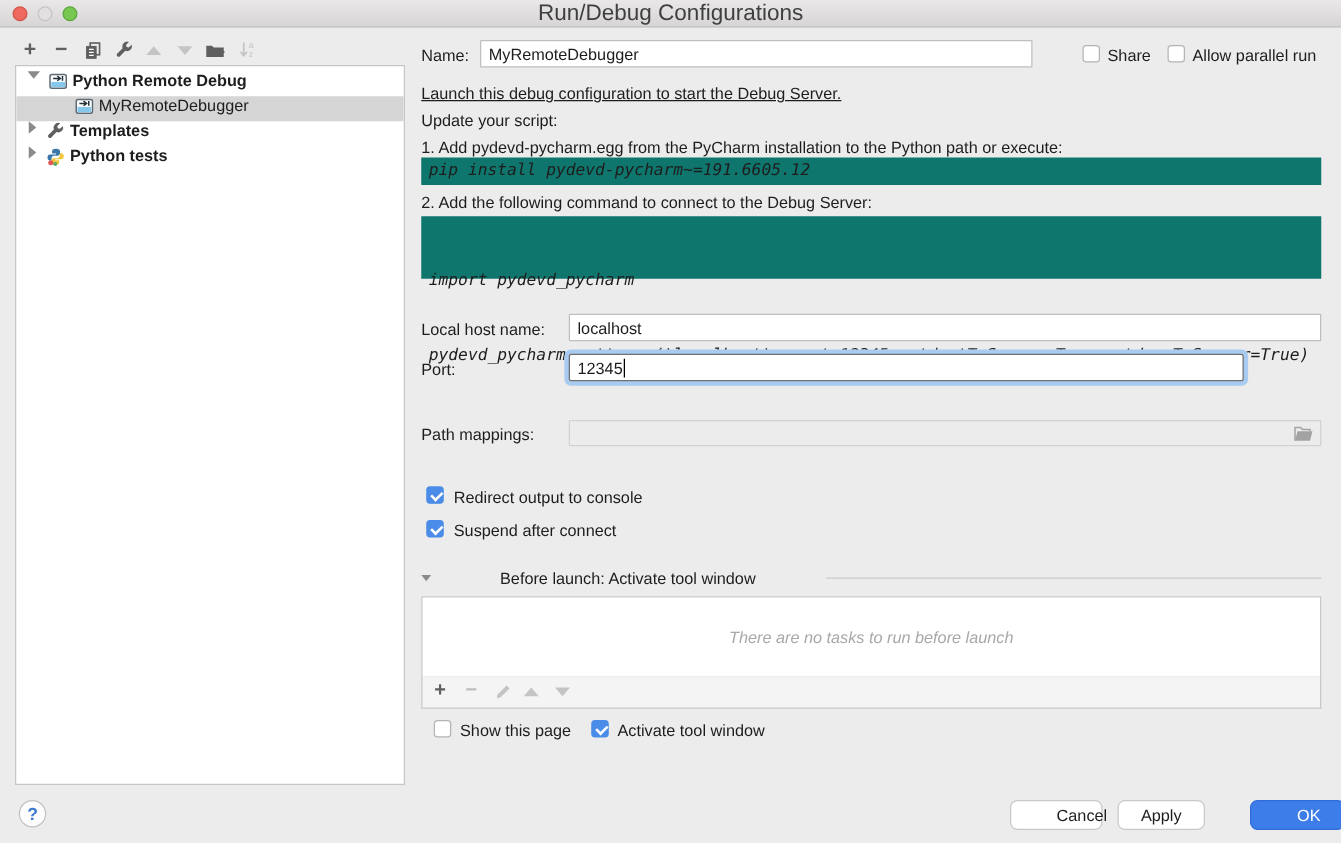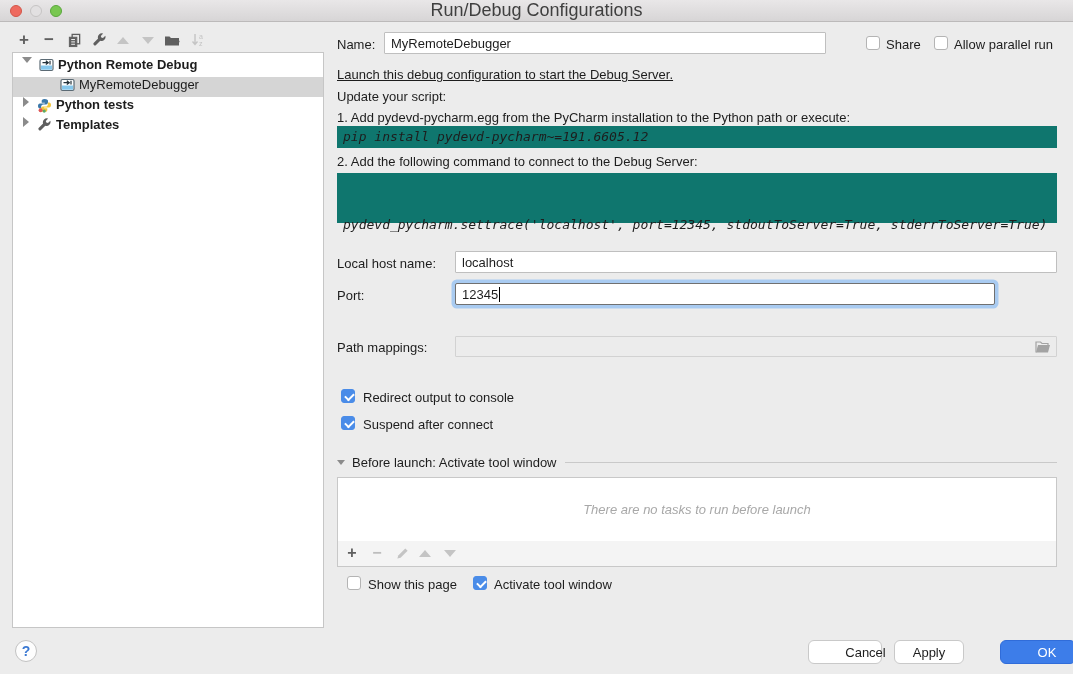--- a/index.html
+++ b/index.html
@@ -63,21 +63,21 @@
   .cb.checked { background:#4a8ce8; border-color:#4a8ce8; }
   .cb.checked::after {
     content:""; position:absolute; left:3px; top:3px; width:7px; height:4px;
     border-left:2px solid #fff; border-bottom:2px solid #fff; transform:rotate(-45deg);
   }
   .cb-label { position:absolute; font-size:13px; color:#1d1d1d; white-space:nowrap; }
 
   .para { position:absolute; font-size:13px; color:#1d1d1d; white-space:nowrap; }
 
   
-  .bl-header { position:absolute; left:337px; top:454px; width:720px; height:16px; display:flex; align-items:center; }
+  .bl-header { position:absolute; left:337px; top:454px; width:720px; height:16px; display:flex; align-items:center;gap:48px; }
   .bl-header .small-caret { width:0; height:0; border-left:4px solid transparent; border-right:4px solid transparent; border-top:5px solid #8b8b8b; margin-right:7px; }
   .bl-header .rule { flex:1; border-top:1px solid #c9c9c9; margin-left:8px; }
   .tasks-box {
     position:absolute; left:337px; top:477px; width:720px; height:65px;
     background:#fff; border:1px solid #c8c8c8;
     display:flex; align-items:center; justify-content:center;font-style:italic;
   }
   .tasks-box .empty { color:#a8a8a8; font-size:13px; }
   .tasks-toolbar {
     position:absolute; left:337px; top:541px; width:720px; height:26px;
@@ -168,53 +168,54 @@
         <rect x="2" y="7.5" width="11" height="4.2" fill="#86c7ec"></rect>
         <path d="M3.5 4.7h5 M6.8 2.8 9.3 4.7 6.8 6.6" stroke="#23313a" stroke-width="1.2" fill="none"></path>
         <path d="M11 2.8v3.8" stroke="#23313a" stroke-width="1.2"></path>
       </svg>
     </span>
     <span class="lbl">MyRemoteDebugger</span>
   </div>
   <div class="tree-row bold">
     <span style="margin-left:10px;" class="caret-right"></span>
     <span class="tree-ic" style="margin-left:7px;">
+      <svg width="15" height="15" viewBox="0 0 16 16">
+        <path d="M14.2 2.9 11.7 5.4 9.9 4.9 9.4 3.1 11.9.6a4.2 4.2 0 0 0-5.4 5.3L2 10.4a1.6 1.6 0 0 0 2.3 2.3l4.5-4.5a4.2 4.2 0 0 0 5.4-5.3z" fill="#5f5f5f"></path>
+      </svg>
+    </span>
+    <span class="lbl">Templates</span>
+  </div>
+  <div class="tree-row bold">
+    <span style="margin-left:10px;" class="caret-right"></span>
+    <span class="tree-ic" style="margin-left:7px;">
       <svg width="15" height="15" viewBox="0 0 15 15">
         <path d="M7.5 1c-2.3 0-2.8 1-2.8 2v1.8h3.1v.8H2.9C1.7 5.6 1 6.5 1 8s.7 2.4 1.9 2.4h1.3V8.6c0-1.1.9-2.1 2-2.1h2.9c1 0 1.9-.8 1.9-1.9V3c0-1-.7-2-3.5-2z" fill="#3b78a9"></path>
         <path d="M7.5 14c2.3 0 2.8-1 2.8-2v-1.8H7.2v-.8h4.9c1.2 0 1.9-.9 1.9-2.4s-.7-2.4-1.9-2.4h-1.3v1.8c0 1.1-.9 2.1-2 2.1H5.9c-1 0-1.9.8-1.9 1.9V12c0 1 .7 2 3.5 2z" fill="#f3c73c"></path>
         <circle cx="3.6" cy="12.2" r="2" fill="#e05555"></circle>
         <circle cx="7.2" cy="13.1" r="1.6" fill="#59a869"></circle>
       </svg>
     </span>
     <span class="lbl">Python tests</span>
-  </div>
-  <div class="tree-row bold">
-    <span style="margin-left:10px;" class="caret-right"></span>
-    <span class="tree-ic" style="margin-left:7px;">
-      <svg width="15" height="15" viewBox="0 0 16 16">
-        <path d="M14.2 2.9 11.7 5.4 9.9 4.9 9.4 3.1 11.9.6a4.2 4.2 0 0 0-5.4 5.3L2 10.4a1.6 1.6 0 0 0 2.3 2.3l4.5-4.5a4.2 4.2 0 0 0 5.4-5.3z" fill="#5f5f5f"></path>
-      </svg>
-    </span>
-    <span class="lbl">Templates</span>
   </div>
 </div>
 
 <div class="para" style="left:337px;top:37px;">Name:</div>
 <input class="field" style="left: 384px; top: 32px; width: 442px;" readonly="" value="MyRemoteDebugger">
 <span class="cb" style="left:866px;top:36px;"></span>
 <span class="cb-label" style="left:886px;top:37px;">Share</span>
 <span class="cb" style="left:934px;top:36px;"></span>
 <span class="cb-label" style="left:954px;top:37px;">Allow parallel run</span>
 
 <div class="para" style="left:337px;top:67px;text-decoration:underline;">Launch this debug configuration to start the Debug Server.</div>
 <div class="para" style="left:337px;top:89px;">Update your script:</div>
 <div class="para" style="left:337px;top:110px;">1. Add pydevd-pycharm.egg from the PyCharm installation to the Python path or execute:</div>
 <div class="codeblock" style="left:337px;top:126px;width:720px;height:22px;padding-top:1px;">pip install pydevd-pycharm~=191.6605.12</div>
 <div class="para" style="left:337px;top:154px;">2. Add the following command to connect to the Debug Server:</div>
 <div class="codeblock" style="left:337px;top:173px;width:720px;height:50px;">
+  <div>import pydevd_pycharm</div>
   <div>pydevd_pycharm.settrace('localhost', port=12345, stdoutToServer=True, stderrToServer=True)</div>
 </div>
 
 <div class="para" style="left:337px;top:256px;">Local host name:</div>
 <input class="field" style="left: 455px; top: 251px; width: 602px;" readonly="" value="localhost">
 
 <div class="para" style="left:337px;top:288px;">Port:</div>
 <div class="field focused" style="left:455px;top:283px;width:540px;">
   <span>12345</span>
   <span class="caret-bar"></span>

